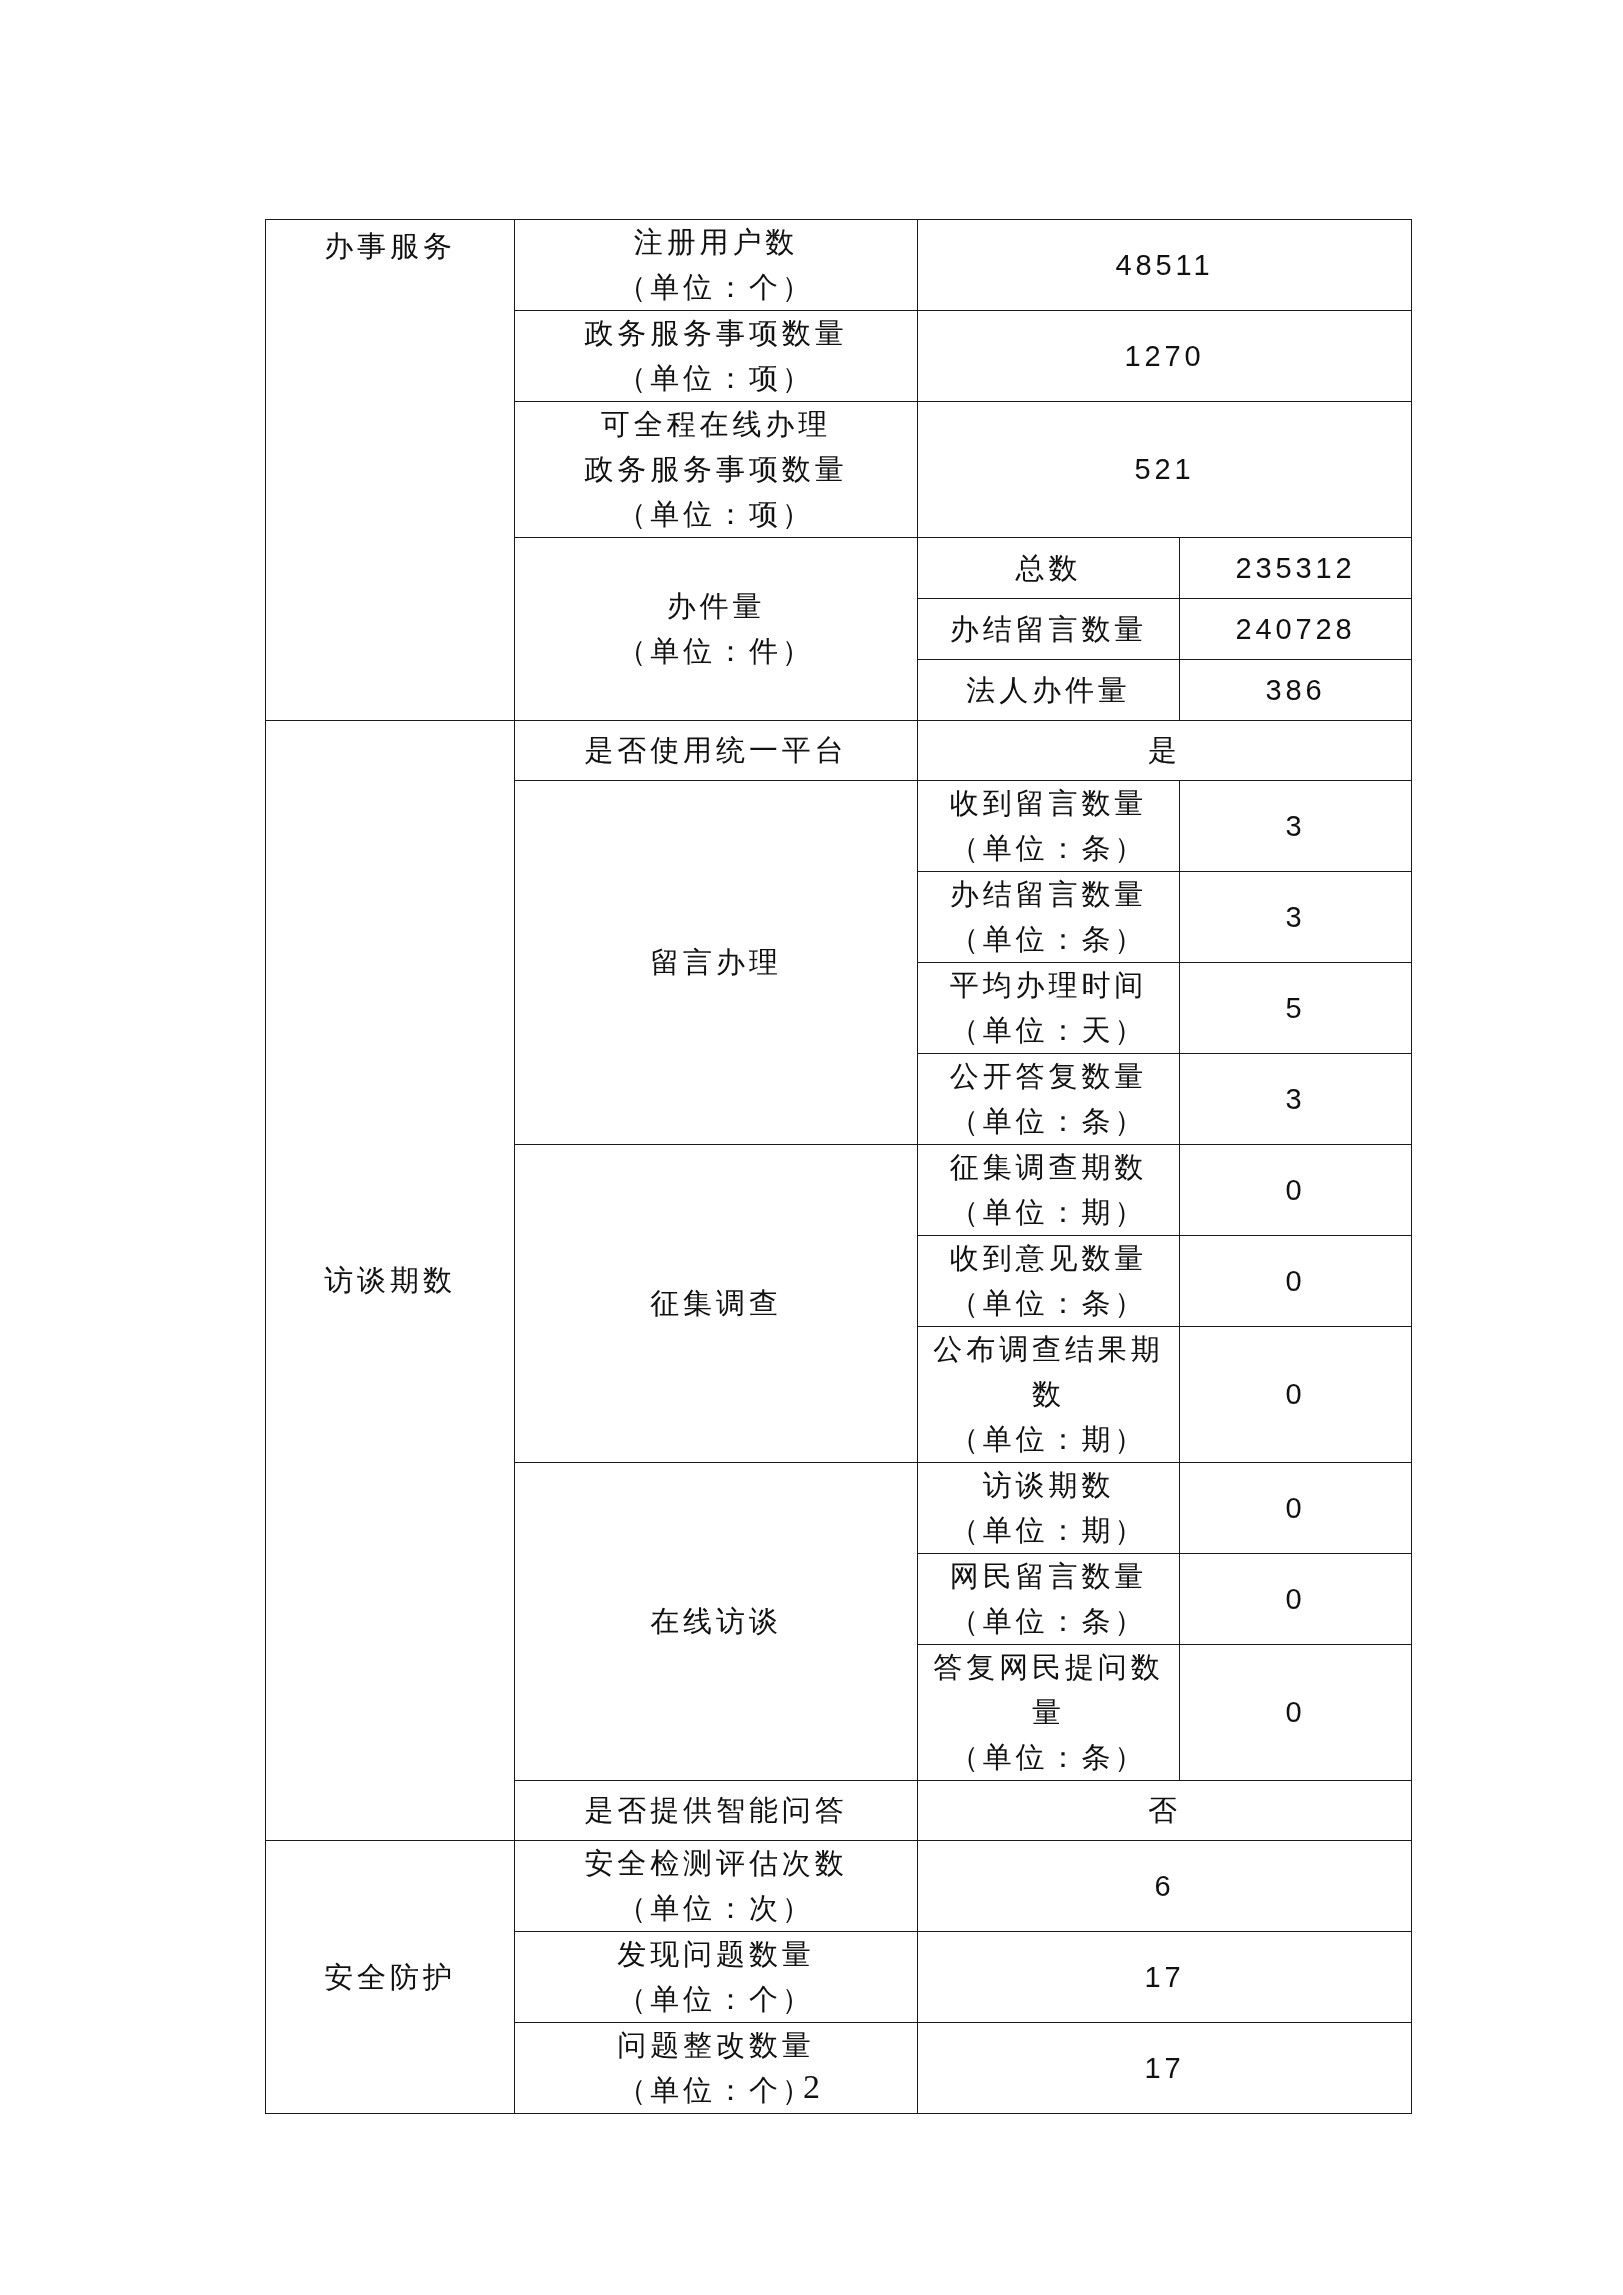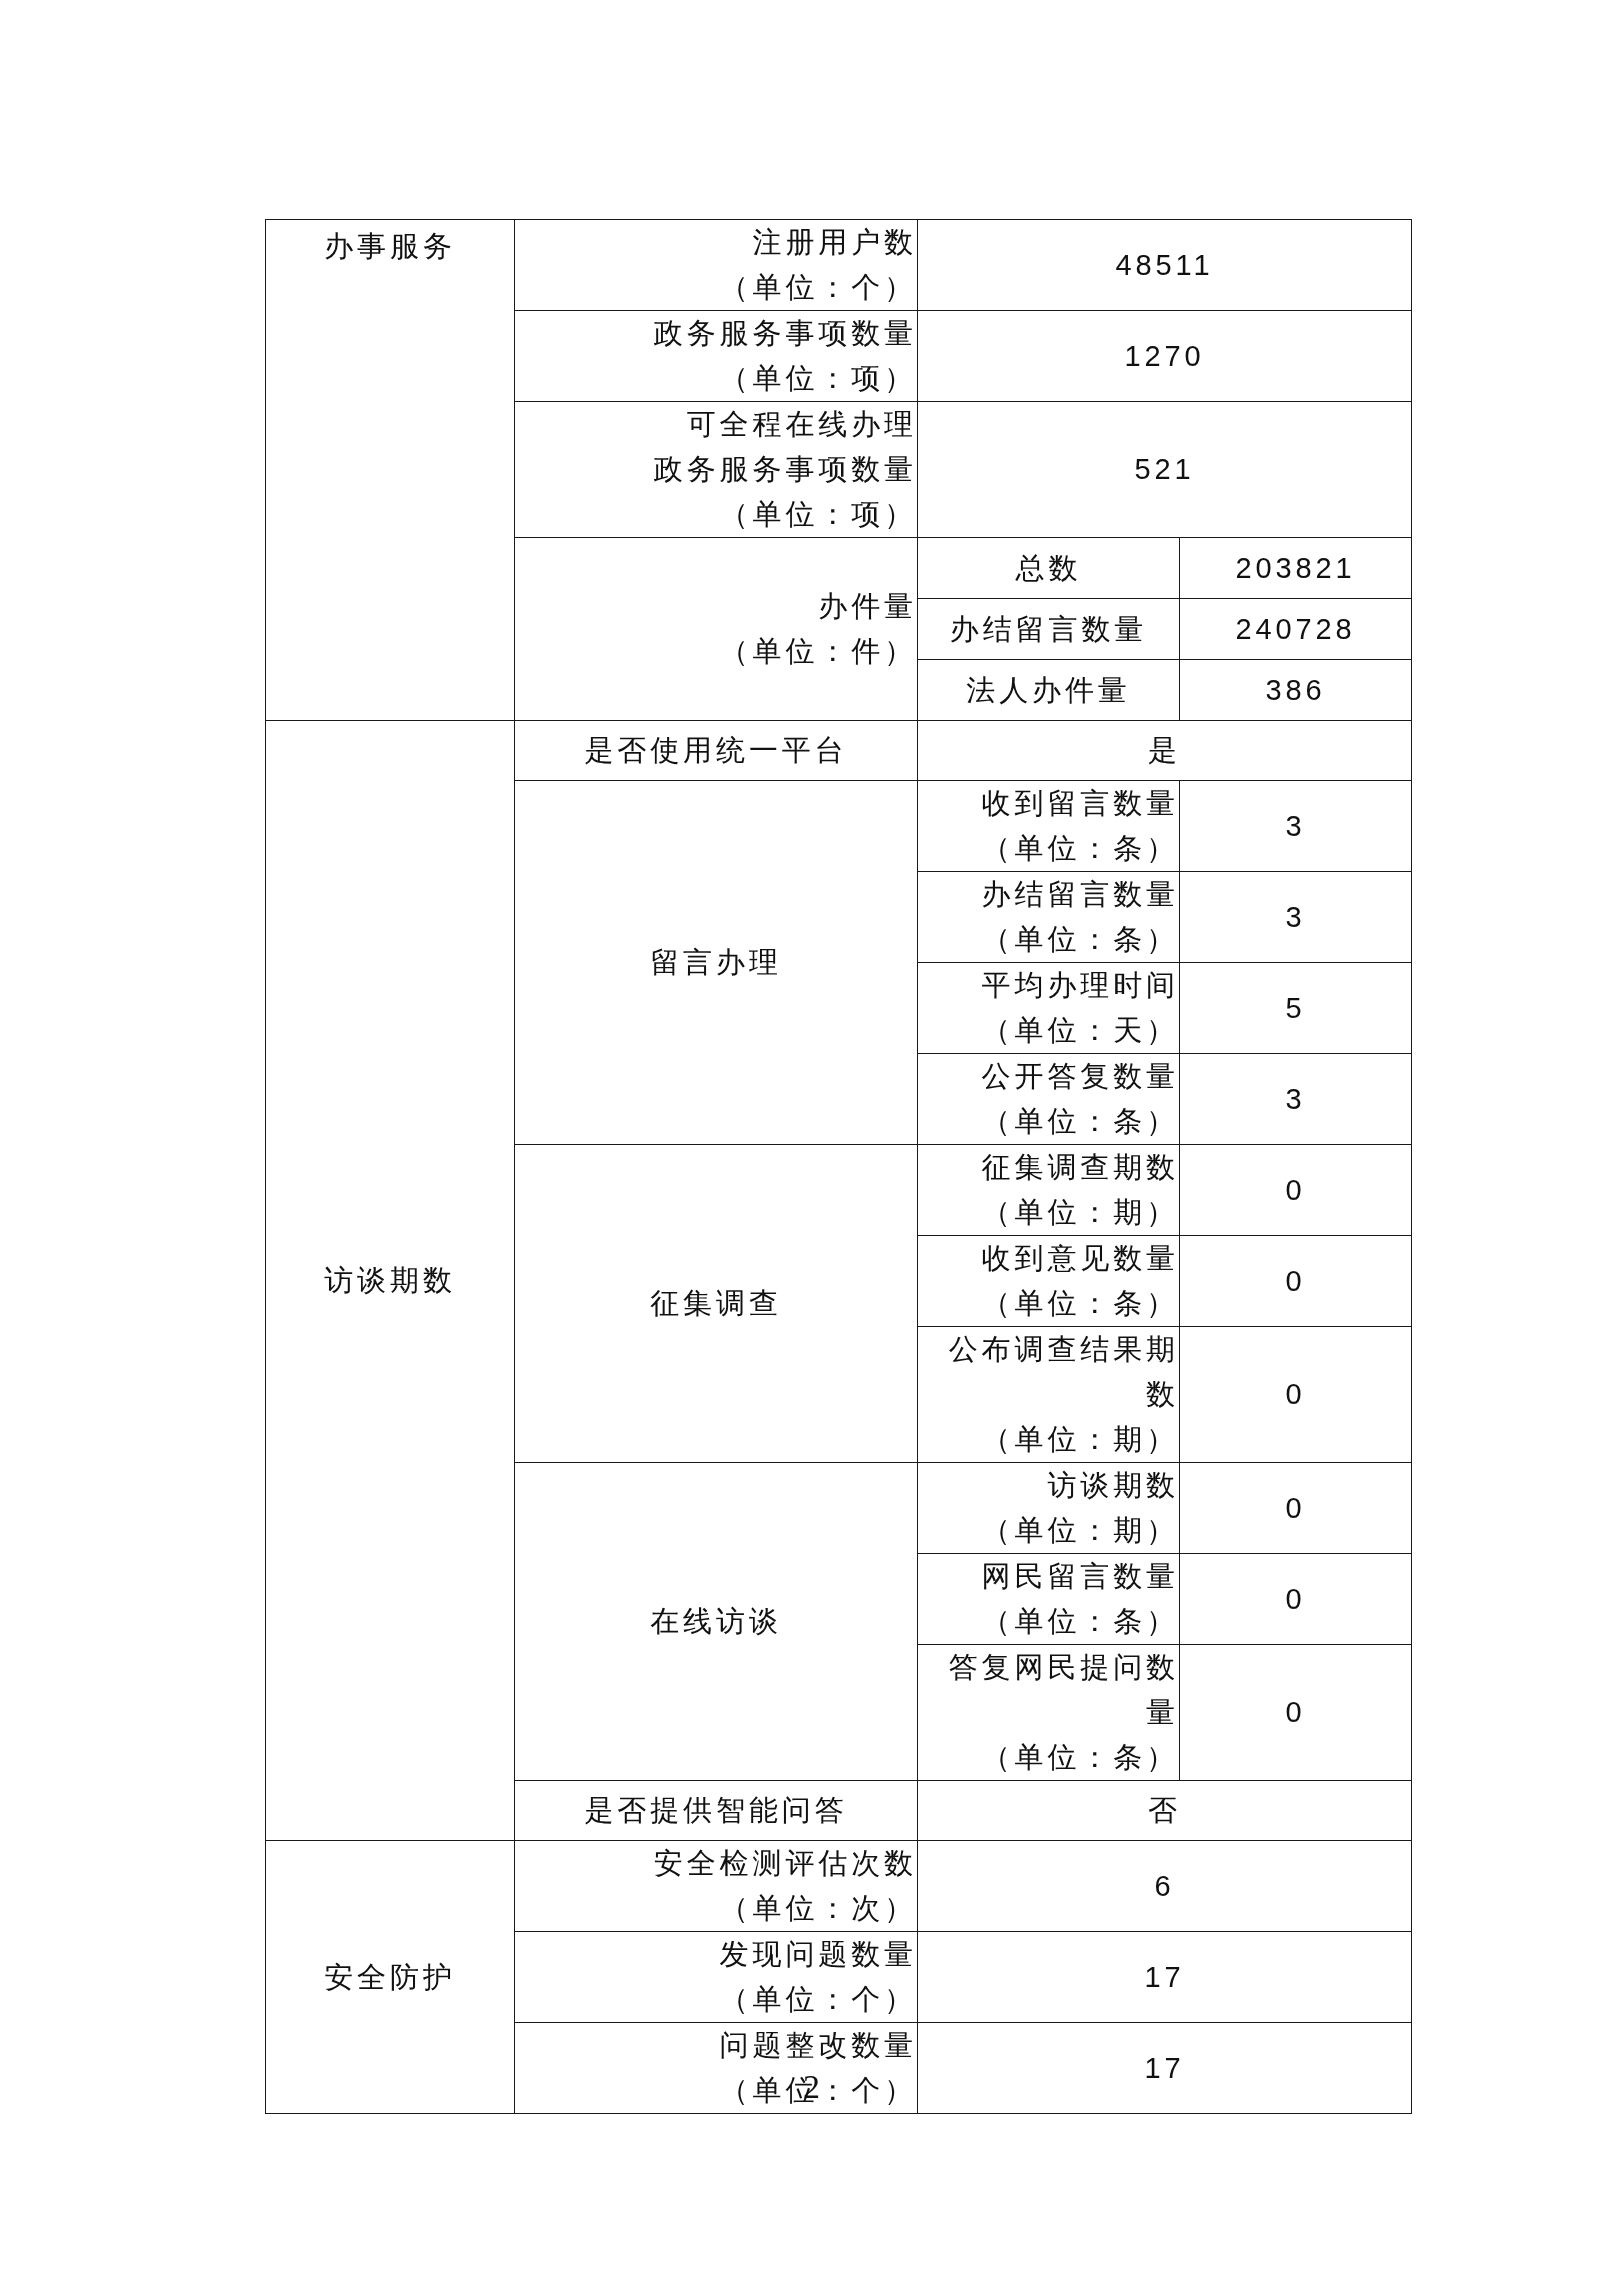--- a/index.html
+++ b/index.html
@@ -20,21 +20,21 @@
     text-align: center;
     vertical-align: middle;
     font-size: 29px;
     line-height: 45px;
     padding: 0;
     letter-spacing: 3.9px;
   }
   .tbl td.cat { vertical-align: middle; }
   .tbl td.cat-top { vertical-align: top; padding-top: 3.9px; text-align: center; }
   .num { font-family: Liberation Sans, sans-serif; font-size: 30px; letter-spacing: 0.7px; }
-  .line { display: block; text-align: right; }
+  .line { display: block; }
   .page-number {
     position: absolute; left: 0; width: 1623px; top: 2068px;
     text-align: center; font-size: 34px;
     font-family: "Liberation Serif", "DejaVu Serif", serif;
   }
 </style>
 </head>
 <body>
 
 <div class="page">
@@ -69,21 +69,21 @@
           <span class="line">（单位：项）</span>
         </td>
         <td colspan="2" class="num">521</td>
       </tr>
       <tr style="height:61px">
         <td rowspan="3">
           <span class="line">办件量</span>
           <span class="line">（单位：件）</span>
         </td>
         <td>总数</td>
-        <td class="num">203821</td>
+        <td class="num">235312</td>
       </tr>
       <tr style="height:61px">
         <td>办结留言数量</td>
         <td class="num">240728</td>
       </tr>
       <tr style="height:61px">
         <td>法人办件量</td>
         <td class="num">386</td>
       </tr>
 

